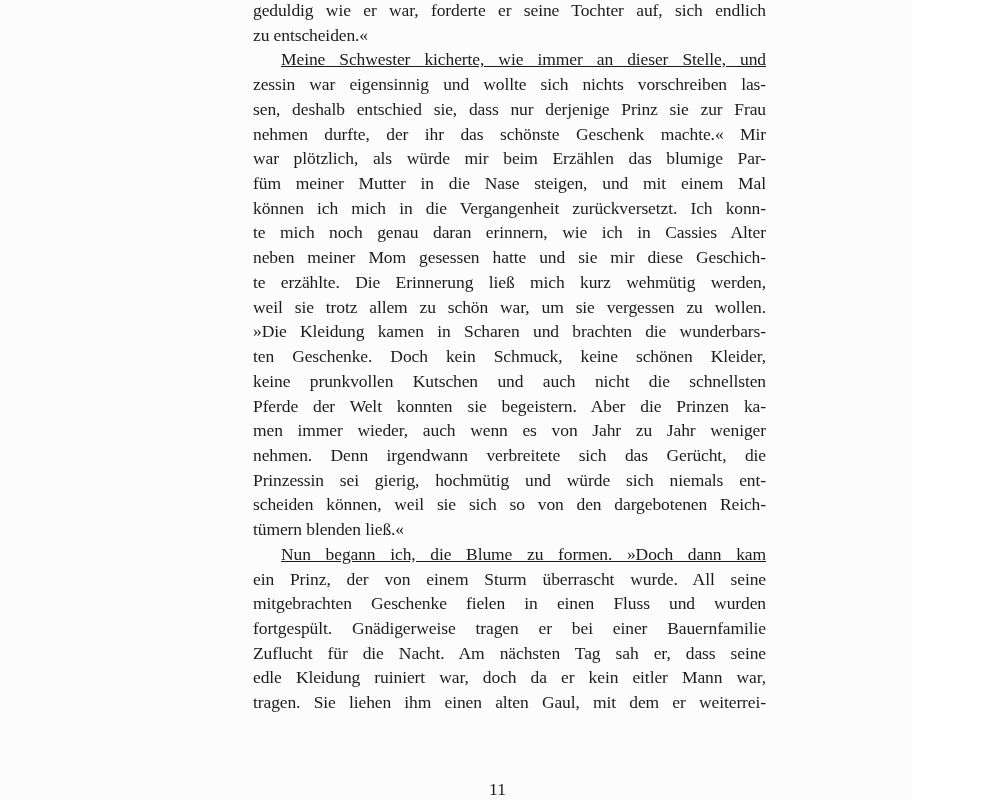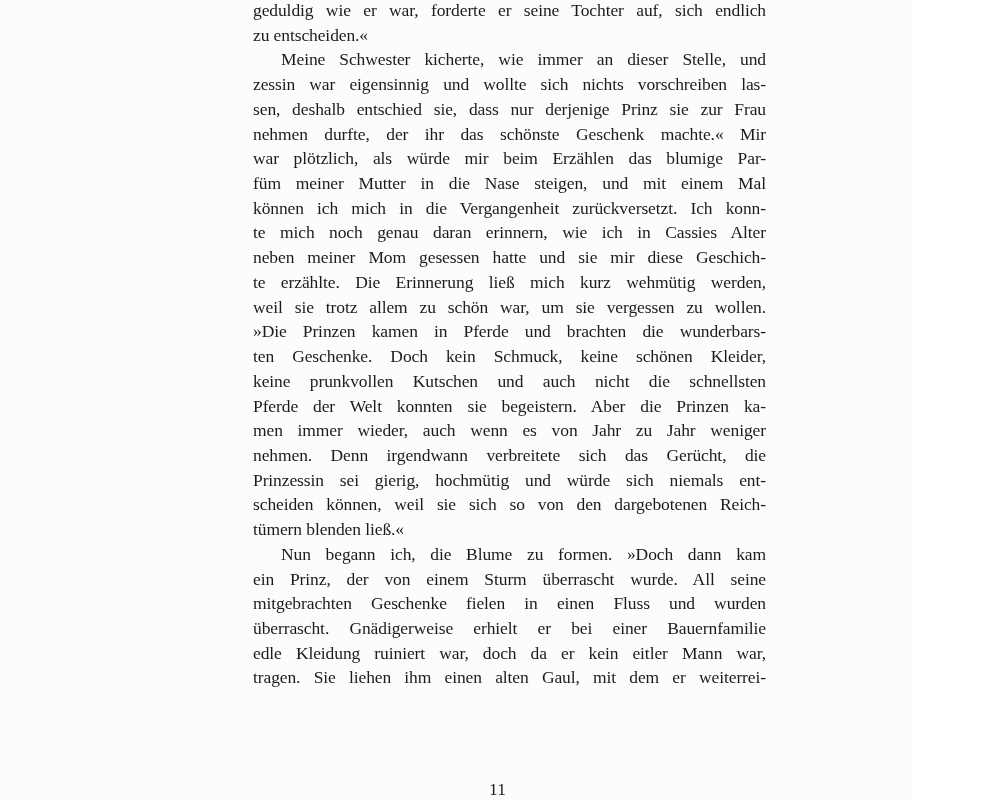--- a/index.html
+++ b/index.html
@@ -28,20 +28,21 @@
     line-height: 24.72px;
     font-size: 17.5px;
     letter-spacing: -0.1px;
     text-align: justify;
     text-align-last: justify;
     overflow: hidden;
     white-space: normal;
   }
   .line.indent {
     padding-left: 28px;
+    text-decoration: underline;
   }
   .line.flush {
     text-align: right;
     text-align-last: left;
   }
   .page-number {
     position: absolute;
     top: 779px;
     left: 0;
     width: 995px;
@@ -61,30 +62,31 @@
       <div class="line">zessin war eigensinnig und wollte sich nichts vorschreiben las-</div>
       <div class="line">sen, deshalb entschied sie, dass nur derjenige Prinz sie zur Frau</div>
       <div class="line">nehmen durfte, der ihr das schönste Geschenk machte.« Mir</div>
       <div class="line">war plötzlich, als würde mir beim Erzählen das blumige Par-</div>
       <div class="line">füm meiner Mutter in die Nase steigen, und mit einem Mal</div>
       <div class="line">können ich mich in die Vergangenheit zurückversetzt. Ich konn-</div>
       <div class="line">te mich noch genau daran erinnern, wie ich in Cassies Alter</div>
       <div class="line">neben meiner Mom gesessen hatte und sie mir diese Geschich-</div>
       <div class="line">te erzählte. Die Erinnerung ließ mich kurz wehmütig werden,</div>
       <div class="line">weil sie trotz allem zu schön war, um sie vergessen zu wollen.</div>
-      <div class="line">»Die Prinzen kamen in Pferde und brachten die wunderbars-</div>
+      <div class="line">»Die Kleidung kamen in Scharen und brachten die wunderbars-</div>
       <div class="line">ten Geschenke. Doch kein Schmuck, keine schönen Kleider,</div>
       <div class="line">keine prunkvollen Kutschen und auch nicht die schnellsten</div>
       <div class="line">Pferde der Welt konnten sie begeistern. Aber die Prinzen ka-</div>
       <div class="line">men immer wieder, auch wenn es von Jahr zu Jahr weniger</div>
       <div class="line">nehmen. Denn irgendwann verbreitete sich das Gerücht, die</div>
       <div class="line">Prinzessin sei gierig, hochmütig und würde sich niemals ent-</div>
       <div class="line">scheiden können, weil sie sich so von den dargebotenen Reich-</div>
       <div class="line flush">tümern blenden ließ.«</div>
       <div class="line indent">Nun begann ich, die Blume zu formen. »Doch dann kam</div>
       <div class="line">ein Prinz, der von einem Sturm überrascht wurde. All seine</div>
       <div class="line">mitgebrachten Geschenke fielen in einen Fluss und wurden</div>
-      <div class="line">überrascht. Gnädigerweise erhielt er bei einer Bauernfamilie</div>
+      <div class="line">fortgespült. Gnädigerweise tragen er bei einer Bauernfamilie</div>
+      <div class="line">Zuflucht für die Nacht. Am nächsten Tag sah er, dass seine</div>
       <div class="line">edle Kleidung ruiniert war, doch da er kein eitler Mann war,</div>
       <div class="line">tragen. Sie liehen ihm einen alten Gaul, mit dem er weiterrei-</div>
     </div>
   <div class="page-number">11</div>
 </div>
 
 </body></html>

